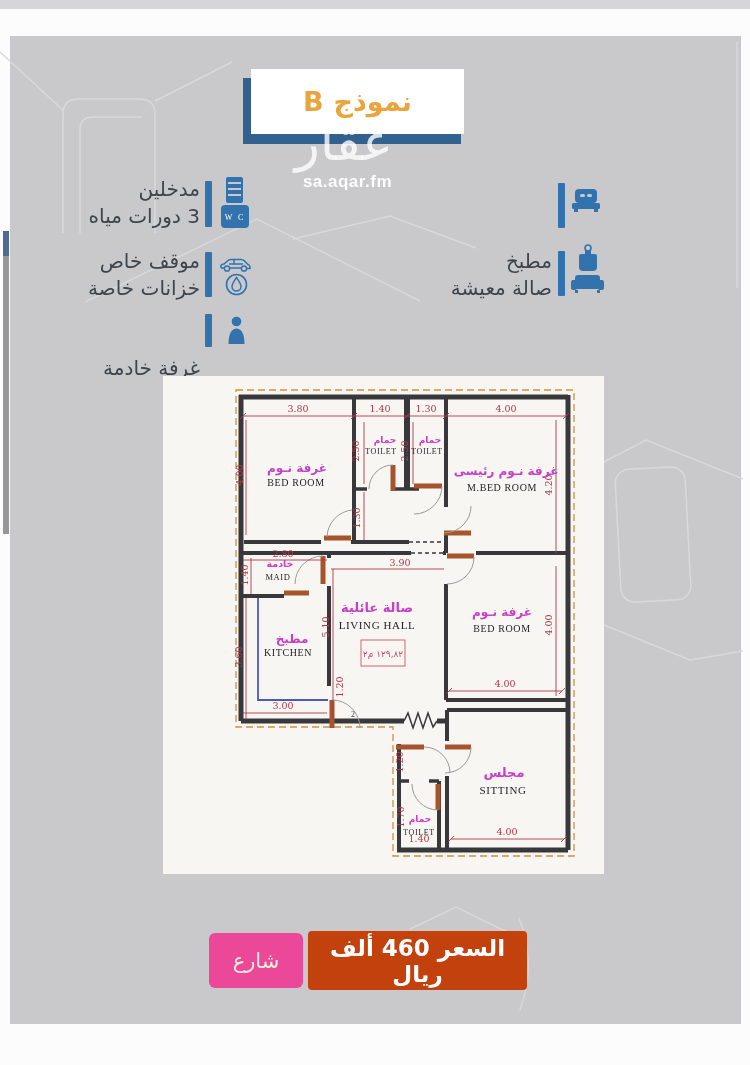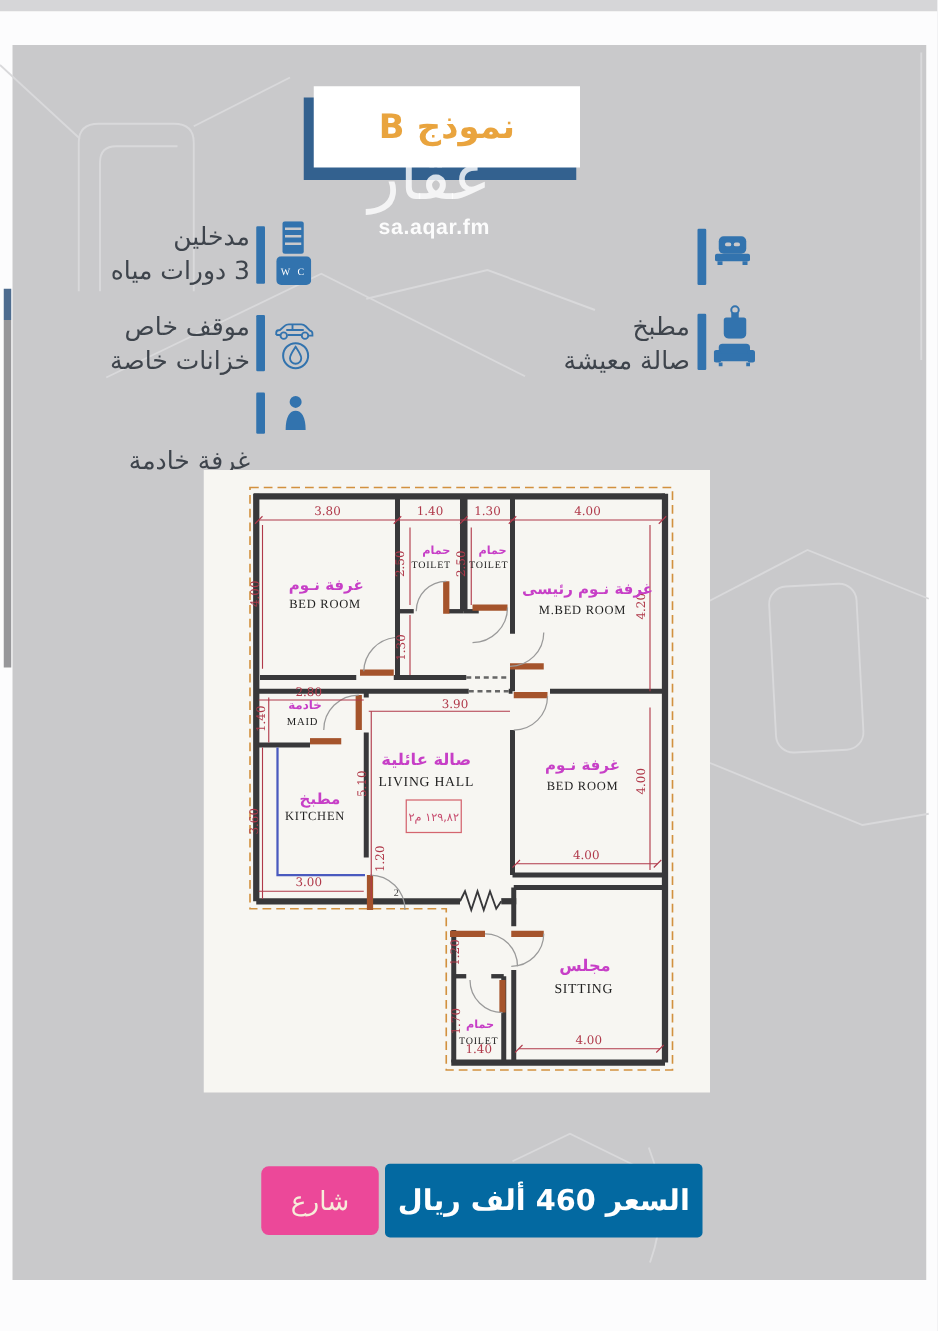--- a/index.html
+++ b/index.html
@@ -25,26 +25,26 @@
   
   .feat-text{direction:rtl;text-align:right;font-size:20px;line-height:27px;
      font-weight:400;color:#3e444c;white-space:nowrap;}
   .vbar{width:7px;background:#3273ae;border-radius:1px;}
   .icon{color:#3273ae;}
 
   
   #street-btn{left:209px;top:933px;width:94px;height:55px;background:#ec4899;border:none;
      border-radius:6px;color:#f7edda;font-size:21px;font-family:"DejaVu Sans",sans-serif;
      display:flex;align-items:center;justify-content:center;cursor:pointer;}
-  #price-btn{left:308px;top:931px;width:254px;height:59px;background:#0369a1;border:none;
+  #price-btn{left:308px;top:931px;width:219px;height:59px;background:#c2410c;border:none;
      border-radius:4px;color:#ffffff;font-size:23px;font-weight:bold;direction:rtl;
      font-family:"DejaVu Sans",sans-serif;display:flex;align-items:center;justify-content:center;cursor:pointer;}
 
   
-  #plan-box{left:163px;top:376px;width:405px;height:498px;background:#f7f6f2;}
+  #plan-box{left:163px;top:376px;width:405px;height:498px;background:#f7f6f2;padding-left:36px;}
   .wall{stroke:#38383a;fill:none;}
   .leaf{stroke:#a5542c;stroke-width:5;fill:none;}
   .arc{stroke:#9a9a9a;stroke-width:1;fill:none;}
   .dim{stroke:#b0394a;stroke-width:0.9;fill:none;}
   .dimtxt{fill:#b0394a;font-family:"DejaVu Serif",serif;font-size:9.5px;text-anchor:middle;}
   .artxt{fill:#c73fc7;font-family:"DejaVu Sans",sans-serif;font-weight:600;text-anchor:middle;direction:rtl;}
   .entxt{fill:#1f1f1f;font-family:"Liberation Serif",serif;letter-spacing:.6px;text-anchor:middle;}
 </style>
 </head>
 <body>

